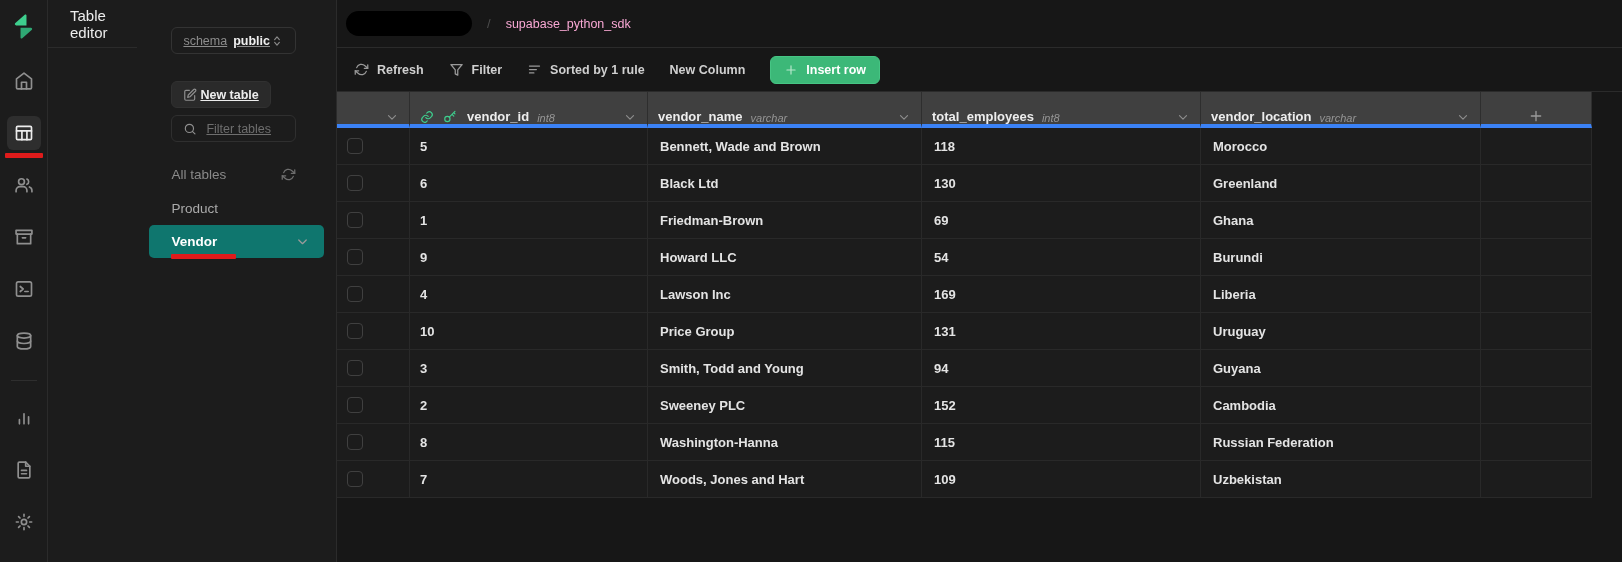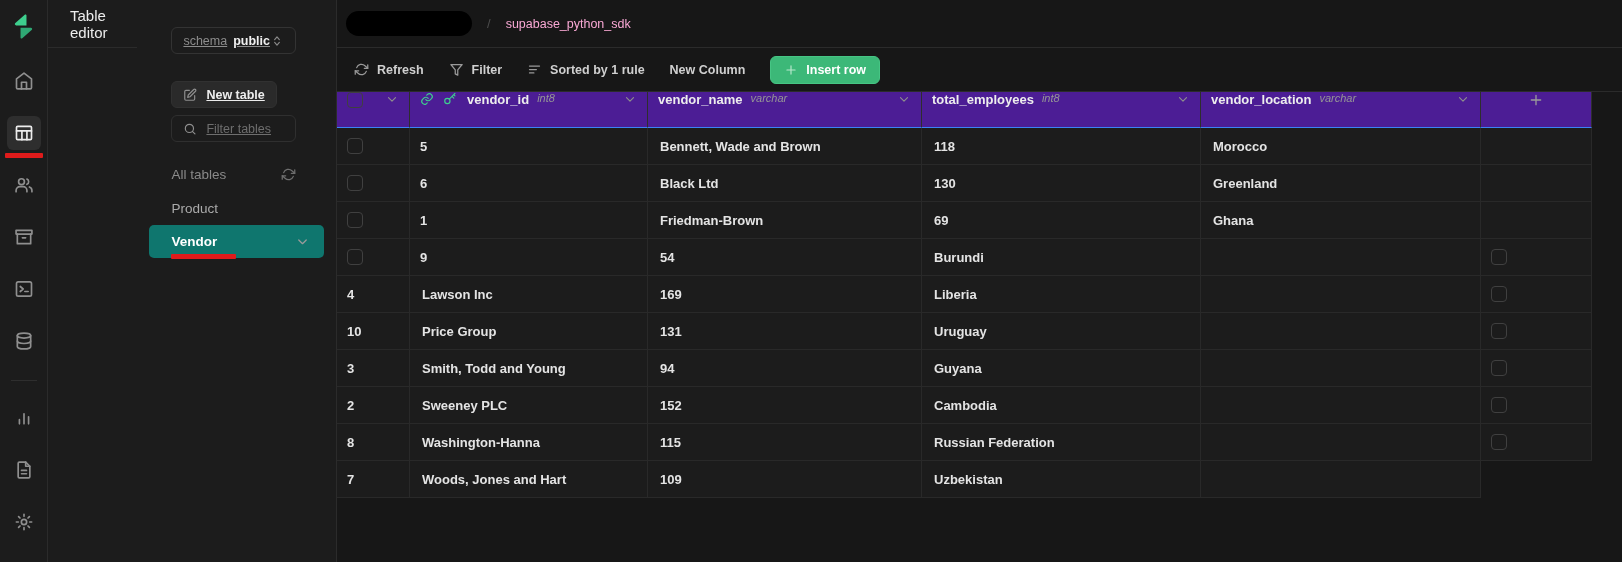--- a/index.html
+++ b/index.html
@@ -20,21 +20,21 @@
 
   
   .sidebar { width:289px; min-width:289px; background:#1c1c1c; border-right:1px solid #2b2b2b; display:flex; flex-direction:row; }
   .sidebar-header { height:48px; border-bottom:1px solid #2b2b2b; display:flex; align-items:center; padding-left:22px; }
   .sidebar-title { font-size:15px; font-weight:500; color:#ececec; }
   .sidebar-body { padding:27px 0 0 0; }
   .side-control { margin:0 40px 0 34px; height:27px; border-radius:6px; display:flex; align-items:center; padding:0 11px; font-size:12.5px;text-decoration:underline; }
   .schema-select { border:1px solid #333333; color:#8c8c8c; justify-content:flex-start; cursor:pointer; }
   .schema-select .schema-value { color:#f0f0f0; font-weight:700; margin-left:6px; }
   .schema-select .updown { margin-left:auto; color:#8c8c8c; }
-  .new-table-btn { margin-top:27px; background:#2a2a2a; border:1px solid #313131; color:#ededed; font-weight:700; cursor:pointer; gap:9px; }
+  .new-table-btn { margin-top:27px; background:#2a2a2a; border:1px solid #313131; color:#ededed; font-weight:700; cursor:pointer; gap:3px; }
   .new-table-btn svg, .filter-tables svg { width:14px; height:14px; color:#8f8f8f; flex:none; }
   .filter-tables { margin-top:7px; border:1px solid #2f2f2f; color:#6e6e6e; gap:9px; }
   .all-tables-row { margin:25px 40px 0 34px; display:flex; align-items:center; justify-content:space-between;
                     color:#8a8a8a; font-size:13.5px; }
   .all-tables-row svg { width:15px; height:15px; color:#6f6f6f; cursor:pointer; }
   .table-list { margin-top:10px; padding:0 12px; }
   .table-item { height:33px; display:flex; align-items:center; padding:0 14px 0 22px; border-radius:5px;
                 font-size:13.5px; color:#aaaaaa; cursor:pointer; position:relative; }
   .table-item.active { background:#0f766e; color:#ffffff; font-weight:700; }
   .table-item.active .chev { margin-left:auto; color:#9a9a9a; }
@@ -51,22 +51,22 @@
   .tool-btn { display:flex; align-items:center; gap:8px; background:none; border:none; color:#d0d0d0;
               font-size:12.5px; font-weight:700; font-family:inherit; cursor:pointer; }
   .tool-btn svg { width:15px; height:15px; color:#9a9a9a; }
   .insert-row-btn { display:flex; align-items:center; gap:8px; background:#3cb878; border:1px solid #46c584; color:#ffffff;
               font-size:12.5px; font-weight:700; font-family:inherit; cursor:pointer; height:28px; padding:0 13px; border-radius:6px; }
   .insert-row-btn svg { width:14px; height:14px; color:#b8e8cd; }
 
   
   .grid-wrap { flex:1; overflow:hidden; }
   .grid { display:grid; grid-template-columns:73px 238px 274px 279px 280px 111px; width:1255px; }
-  .hcell { height:36px; background:#4c1d95; border-right:1px solid #2e2e2e; border-bottom:1px solid #3b82f6;
-           display:flex; align-items:flex-start; padding:0 10px; font-size:13px; color:#ededed; cursor:pointer; }
+  .hcell { height:36px; background:#404040; border-right:1px solid #2e2e2e; border-bottom:4px solid #3b82f6;
+           display:flex; align-items:flex-end; padding:0 10px; font-size:13px; color:#ededed; cursor:pointer; }
   .hcell .colname { font-weight:700; white-space:nowrap; }
   .hcell .coltype { font-size:11px; color:#969696; margin-left:8px;font-style:italic; }
   .hcell .chev { margin-left:auto; color:#8d8d8d; }
   .hcell.select-col { justify-content:flex-start; gap:10px; }
   .hcell.add-col { justify-content:center; color:#9a9a9a; }
   .hcell .keyicons { display:flex; gap:9px; margin-right:10px; color:#3ecf8e; }
   .hcell .keyicons svg { width:14px; height:14px; }
   .chev svg, .updown svg { width:14px; height:14px; display:block; }
 
   .cell { height:37px; background:#1c1c1c; border-right:1px solid #292929; border-bottom:1px solid #292929;
@@ -337,20 +337,21 @@
   <div class="cell" style="padding-left:10px">1</div>
   <div class="cell">Friedman-Brown</div>
   <div class="cell">69</div>
   <div class="cell">Ghana</div>
   <div class="cell"></div>
 
   <div class="cell select-cell">
     <span class="checkbox"></span>
   </div>
   <div class="cell" style="padding-left:10px">9</div>
+  <div class="cell">Howard LLC</div>
   <div class="cell">54</div>
   <div class="cell">Burundi</div>
   <div class="cell"></div>
 
   <div class="cell select-cell">
     <span class="checkbox"></span>
   </div>
   <div class="cell" style="padding-left:10px">4</div>
   <div class="cell">Lawson Inc</div>
   <div class="cell">169</div>

